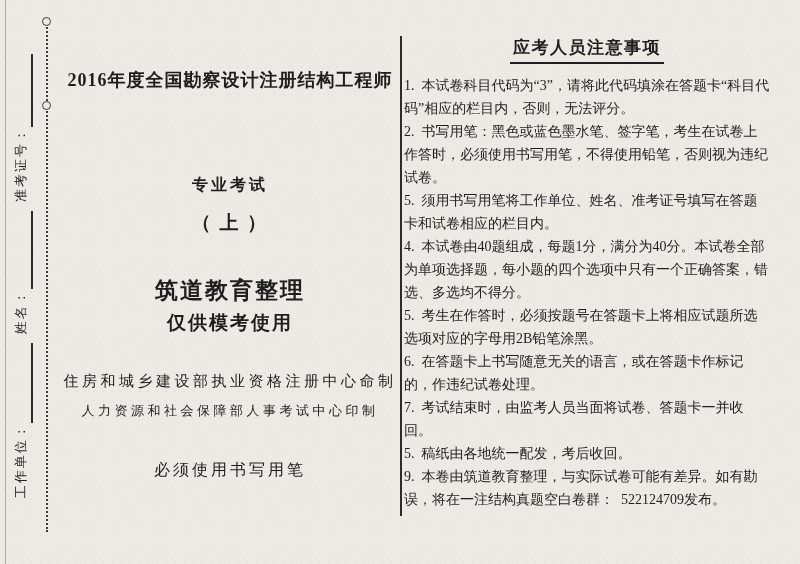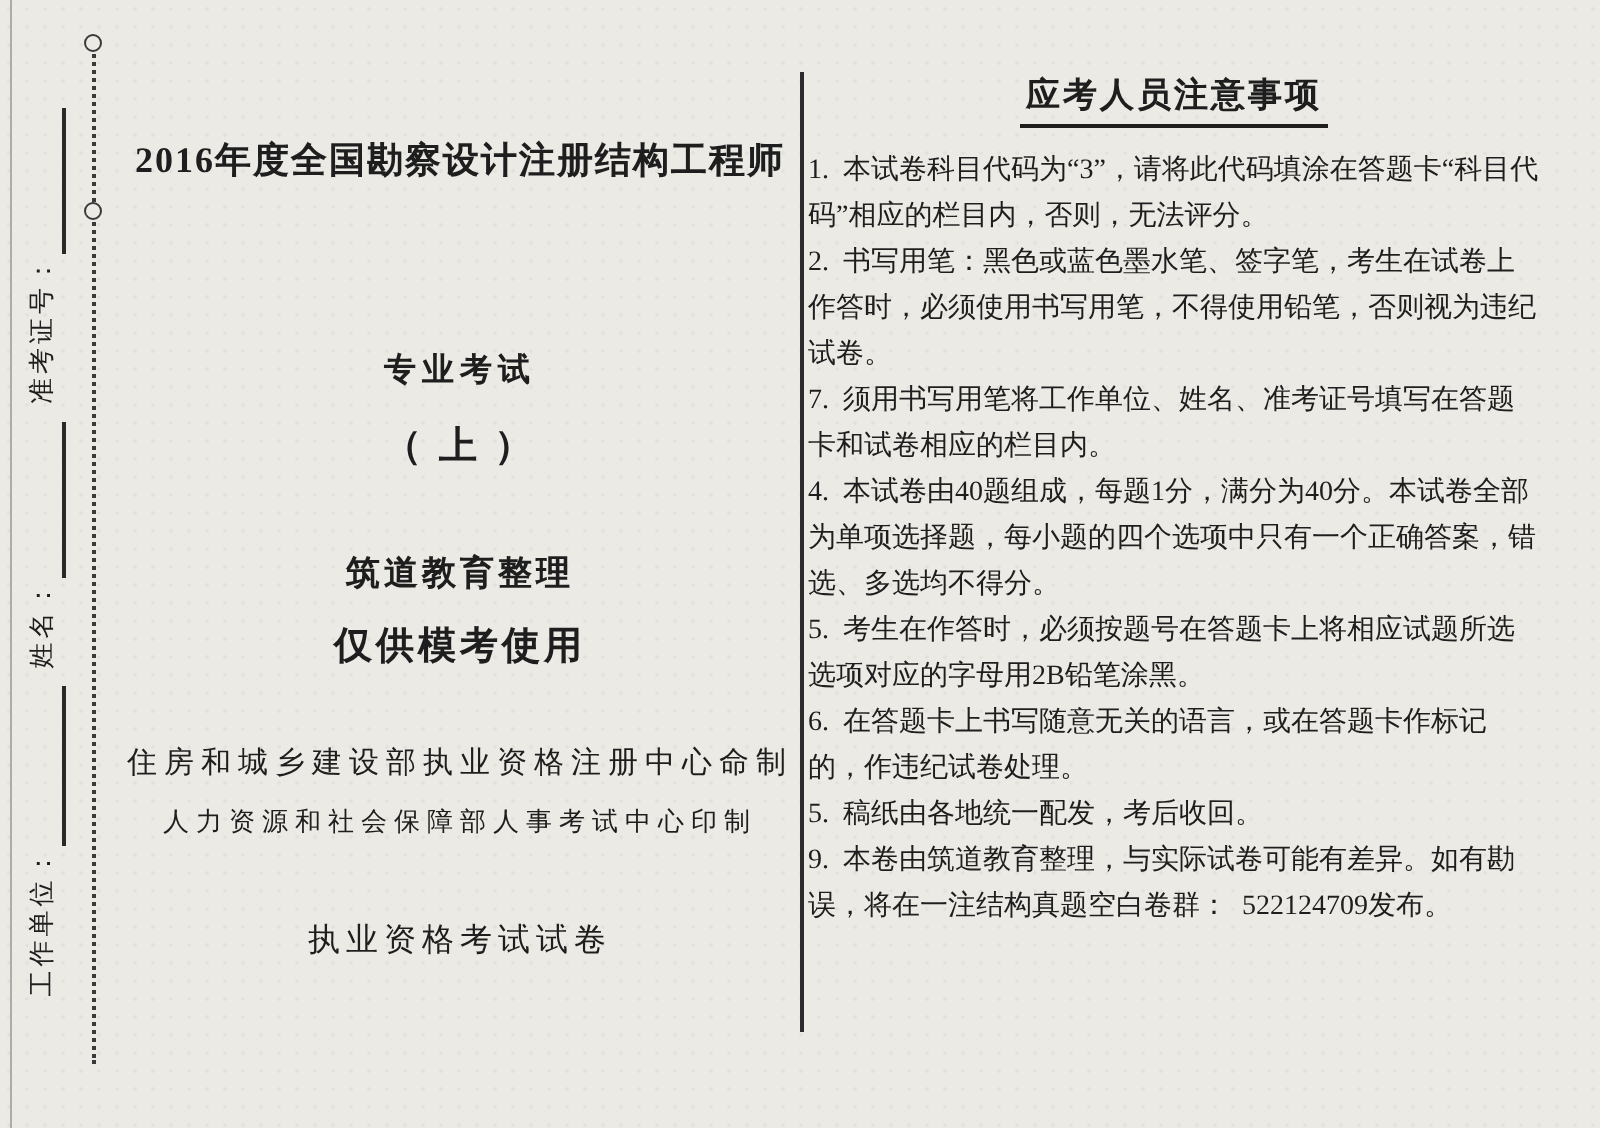--- a/index.html
+++ b/index.html
@@ -36,21 +36,21 @@
   .perf-circle{position:absolute;width:9px;height:9px;border:1.5px solid #3a3a3a;border-radius:50%;background:var(--paper);left:42px;}
   .perf-circle.c1{top:17px;} .perf-circle.c2{top:101px;}
 
   
   .cover{position:absolute;left:52px;top:0;width:356px;height:536px;}
   .cover .line{position:absolute;width:100%;text-align:center;white-space:nowrap;}
   .t1{top:68px;font-size:18px;font-weight:bold;letter-spacing:1px;}
   .t2{top:114px;font-size:17px;font-weight:bold;letter-spacing:2px;}
   .t3{top:175px;font-size:16px;font-weight:bold;letter-spacing:3px;}
   .t4{top:210px;font-size:19px;font-weight:bold;letter-spacing:2px;}
-  .t5{top:275px;font-size:17px;font-weight:bold;letter-spacing:2px;}
+  .t5{top:275px;font-size:23px;font-weight:bold;letter-spacing:2px;}
   .t6{top:310px;font-size:19px;font-weight:bold;letter-spacing:2px;}
   .t7{top:372px;font-size:15px;letter-spacing:3.5px;}
   .t8{top:402px;font-size:13px;letter-spacing:3.5px;}
   .t9{top:460px;font-size:16px;letter-spacing:3px;}
 
   
   .divider{position:absolute;left:400px;top:36px;width:2px;height:480px;background:#2c2c2c;}
 
   
   .notice{position:absolute;left:404px;top:36px;width:366px;}
@@ -84,30 +84,31 @@
 </div>
 
 <div class="cover">
   <div class="line t1">2016年度全国勘察设计注册结构工程师</div>
   <div class="line t3">专业考试</div>
   <div class="line t4">（ 上 ）</div>
   <div class="line t5">筑道教育整理</div>
   <div class="line t6">仅供模考使用</div>
   <div class="line t7">住房和城乡建设部执业资格注册中心命制</div>
   <div class="line t8">人力资源和社会保障部人事考试中心印制</div>
-  <div class="line t9">执业资格考试试卷</div>
+  <div class="line t9">必须使用书写用笔</div>
 </div>
 
 <div class="divider"></div>
 
 <div class="notice">
   <div class="notice-title">
     <span>应考人员注意事项</span>
   </div>
   <p>1.  本试卷科目代码为“3”，请将此代码填涂在答题卡“科目代码”相应的栏目内，否则，无法评分。</p>
   <p>2.  书写用笔：黑色或蓝色墨水笔、签字笔，考生在试卷上作答时，必须使用书写用笔，不得使用铅笔，否则视为违纪试卷。</p>
-  <p>7.  须用书写用笔将工作单位、姓名、准考证号填写在答题卡和试卷相应的栏目内。</p>
+  <p>5.  须用书写用笔将工作单位、姓名、准考证号填写在答题卡和试卷相应的栏目内。</p>
   <p>4.  本试卷由40题组成，每题1分，满分为40分。本试卷全部为单项选择题，每小题的四个选项中只有一个正确答案，错选、多选均不得分。</p>
   <p>5.  考生在作答时，必须按题号在答题卡上将相应试题所选选项对应的字母用2B铅笔涂黑。</p>
   <p>6.  在答题卡上书写随意无关的语言，或在答题卡作标记的，作违纪试卷处理。</p>
+  <p>7.  考试结束时，由监考人员当面将试卷、答题卡一并收回。</p>
   <p>5.  稿纸由各地统一配发，考后收回。</p>
   <p>9.  本卷由筑道教育整理，与实际试卷可能有差异。如有勘误，将在一注结构真题空白卷群：  522124709发布。</p>
 </div>
 
 </body></html>

